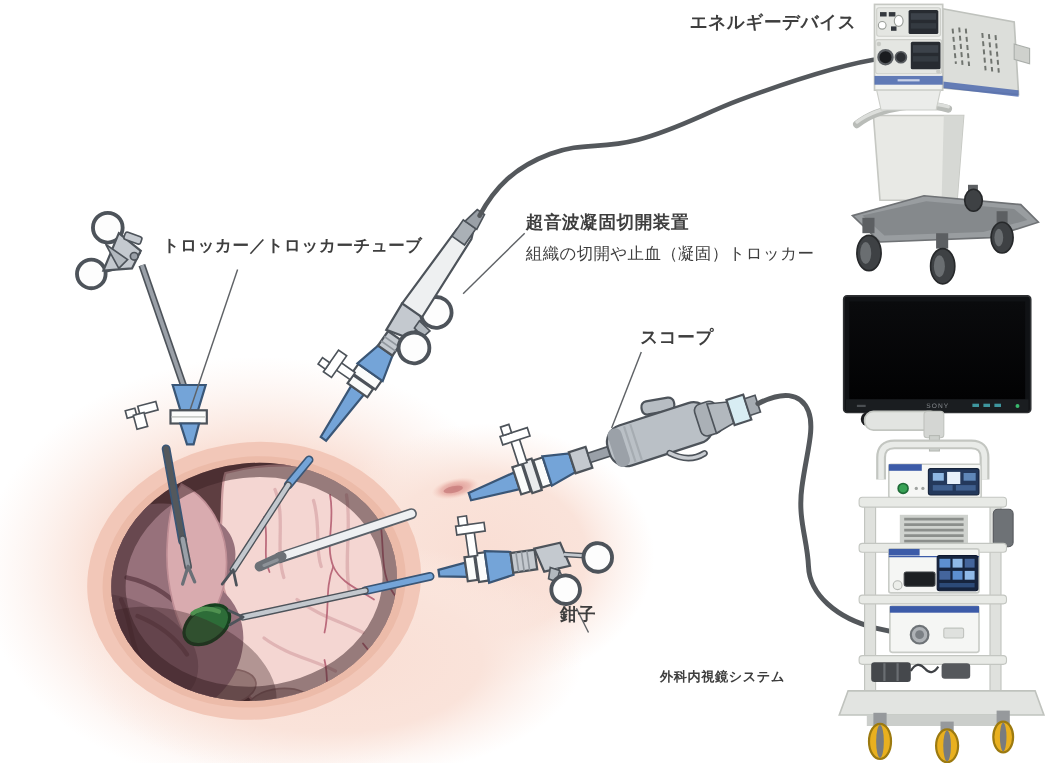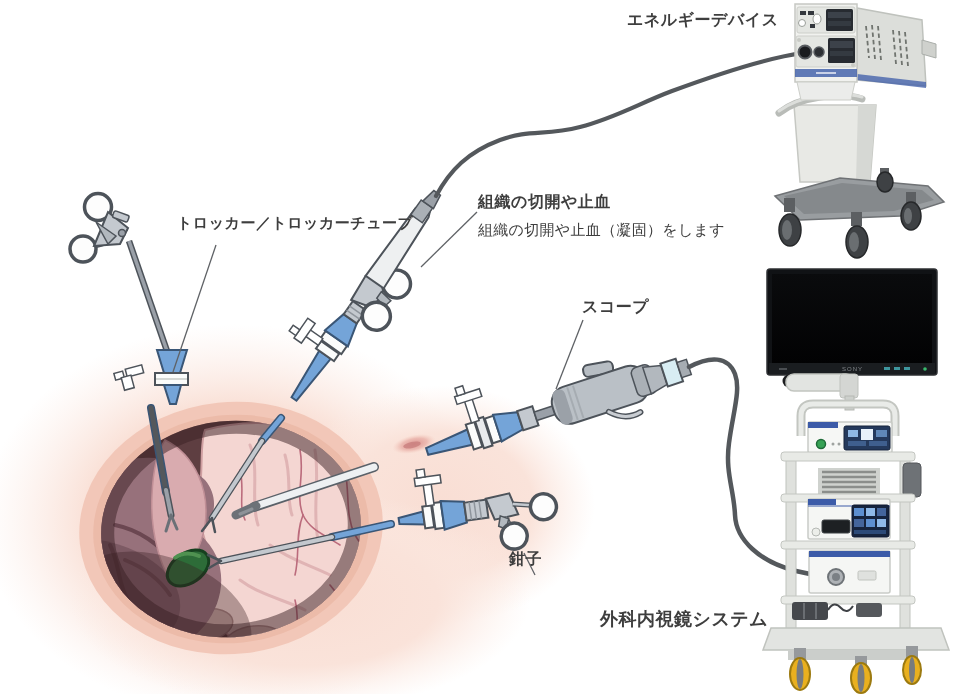--- a/index.html
+++ b/index.html
@@ -3,24 +3,24 @@
 <meta charset="utf-8">
 <style>
   html,body{margin:0;padding:0;background:#fff;}
   .stage{position:relative;width:960px;height:694px;background:#fff;overflow:hidden;
          font-family:"Liberation Sans","DejaVu Sans",sans-serif;}
   .stage svg{position:absolute;left:0;top:0;}
   .lbl{position:absolute;color:var(--c-label-ink,#3e3e3e);font-weight:bold;white-space:nowrap;letter-spacing:.5px;}
   .lbl-energy{left:627px;top:10px;font-size:16px;}
   .lbl-ultra{left:478px;top:192px;font-size:16px;}
   .lbl-ultra-desc{left:478px;top:221px;font-size:15px;font-weight:normal;letter-spacing:.3px;}
-  .lbl-trocar{left:148px;top:214px;font-size:15px;margin-left:29px;}
+  .lbl-trocar{left:148px;top:214px;font-size:15px;}
   .lbl-scope{left:582px;top:297px;font-size:16px;}
   .lbl-forceps{left:509px;top:549px;font-size:16px;}
-  .lbl-endosys{left:600px;top:607px;font-size:18px;}
+  .lbl-endosys{left:600px;top:607px;font-size:12px;}
   .c-blue{fill:var(--c-instrument-blue,#74a4d8);}
   .c-stripe{fill:var(--c-equipment-blue-stripe,#3c5ba8);}
   .c-yellow{fill:var(--c-caster-yellow,#e9b01f);}
   .c-gb{fill:var(--c-gallbladder-green,#2d6c38);}
   .c-cable{stroke:var(--c-cable-gray,#54585c);}
 </style>
 </head>
 <body>
 
 <div class="stage">
@@ -437,20 +437,20 @@
       <g>
             <rect x="906" y="646" width="12" height="12" fill="#96999c"></rect>
             <ellipse class="c-yellow" cx="912" cy="670" rx="9" ry="14" stroke="#9c7a10" stroke-width="2"></ellipse>
             <ellipse cx="912" cy="670" rx="3" ry="13" fill="#787b7e"></ellipse>
           </g>
     </g>
   </g>
 </svg>
 
 <div class="lbl lbl-energy">エネルギーデバイス</div>
-<div class="lbl lbl-ultra">組織の切開や止血</div>
-<div class="lbl lbl-ultra-desc">組織の切開や止血（凝固）をします</div>
+<div class="lbl lbl-ultra">超音波凝固切開装置</div>
+<div class="lbl lbl-ultra-desc">組織の切開や止血（凝固）トロッカー</div>
 <div class="lbl lbl-trocar">トロッカー／トロッカーチューブ</div>
 <div class="lbl lbl-scope">スコープ</div>
 <div class="lbl lbl-forceps">鉗子</div>
 <div class="lbl lbl-endosys">外科内視鏡システム</div>
 
 </div>
 
 </body></html>

